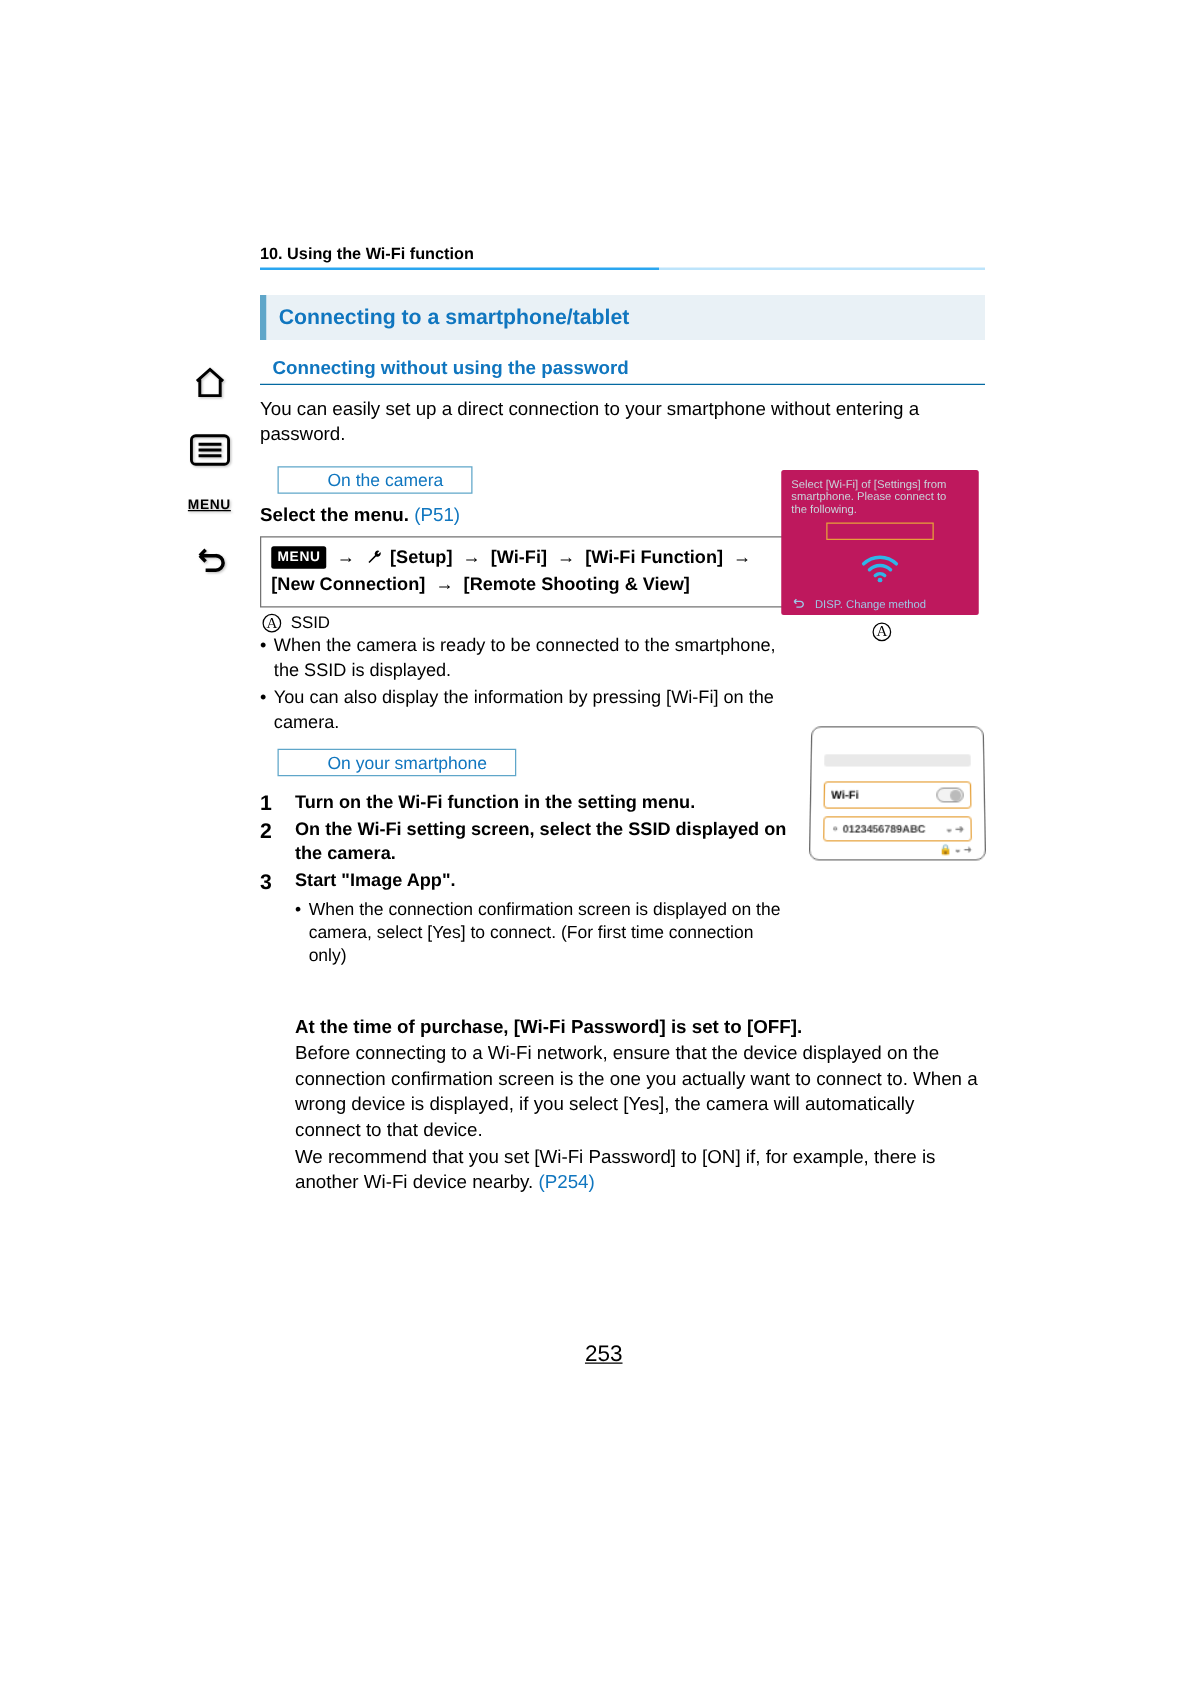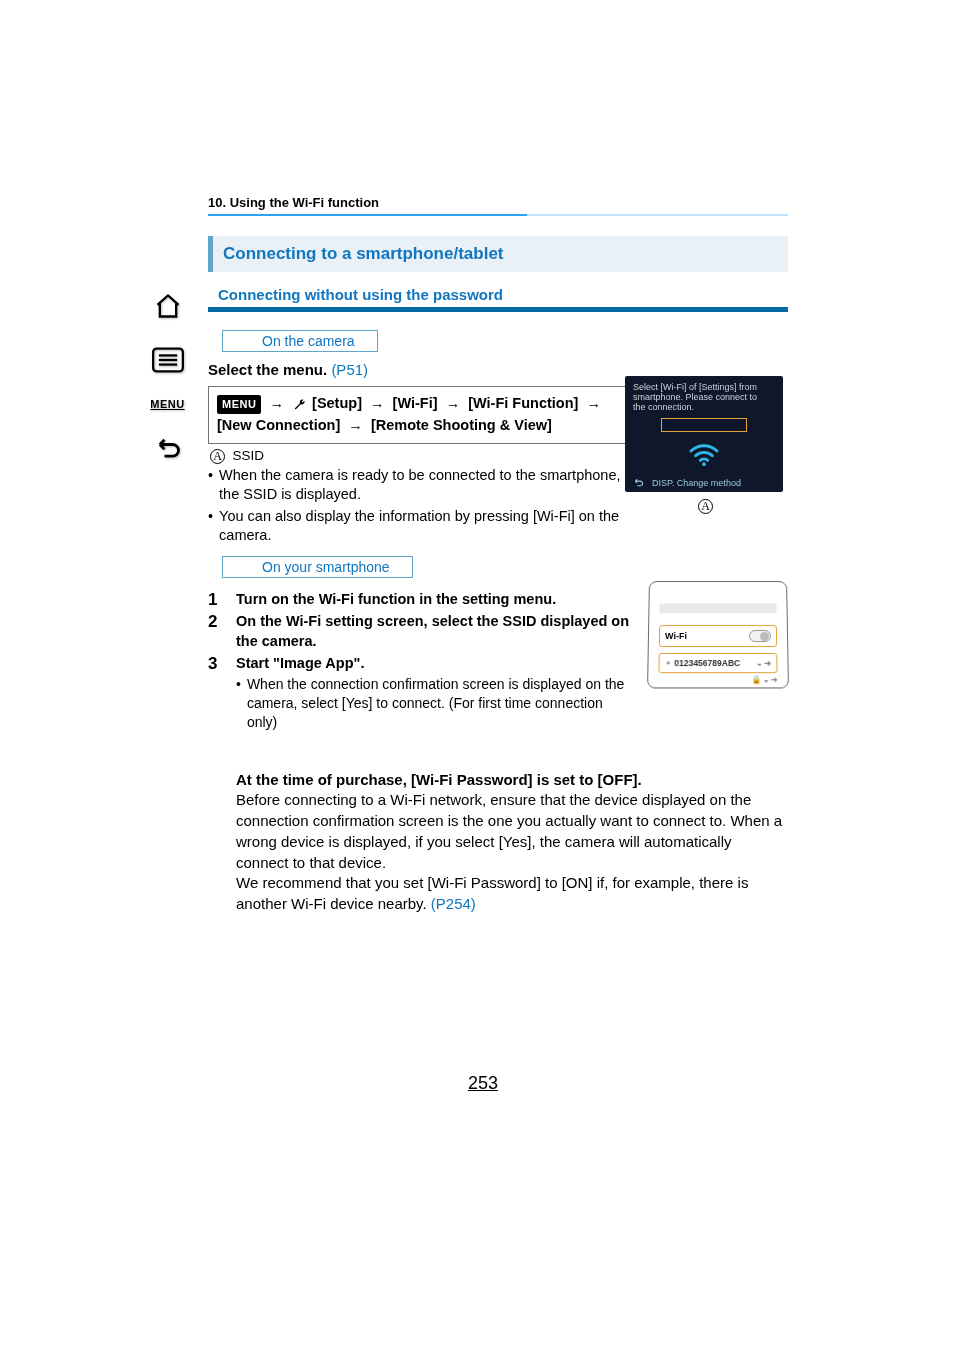--- a/index.html
+++ b/index.html
@@ -60,21 +60,21 @@
     border-left: 5px solid #5fa6c9;
     padding: 8px 10px;
     font-weight: bold;
     font-size: 17px;
     color: #1076bf;
     margin-bottom: 14px;
   }
   .sub-head {
     color: #1076bf;
     font-weight: bold;
-    border-bottom: 5px solid #0369a1;
+    border-bottom: 1px solid #0369a1;
     padding: 0 0 4px 10px;
     margin-bottom: 10px;
     font-size: 15px;
   }
   .para { margin: 0 0 6px 0; line-height: 1.35; }
   .context-label {
     display: inline-block;
     border: 1px solid #5fa6c9;
     color: #1076bf;
     padding: 2px 22px 2px 39px;
@@ -125,21 +125,21 @@
   .num-list { margin:4px 0 0 0; padding:0; }
   .num-list li { display:flex; gap:14px; margin-bottom:2px; }
   .num-list .n { font-weight:bold; font-size:17px; width:14px; flex:0 0 auto; line-height:1.2;}
   .num-list .t { font-size:14.5px; line-height:1.35; }
   .sub-bullet { display:flex; gap:6px; margin:2px 0 0 0; font-size:14px; line-height:1.35;}
   .right-fig {
     position:absolute;
   }
   .fig-camera {
     left: 625px; top: 376px; width:158px; height:116px;
-    background:#0f172a; border-radius:2px; color:#c9d3db;
+    background:#be185d; border-radius:2px; color:#c9d3db;
     font-size:9px; padding:6px 8px 4px 8px;
   }
   .fig-camera .slot {
     border:1.5px solid #e6a13a; height:14px; margin:6px 28px 6px 28px;
   }
   .fig-camera .wifi {
     text-align:center; margin:6px 0 4px 0;
   }
   .fig-camera .bar {
     display:flex; align-items:center; gap:8px; font-size:9px; color:#9ec7e6;
@@ -215,20 +215,21 @@
   </div>
 
   <div class="content">
     <div class="chapter">10. Using the Wi-Fi function</div>
     <div class="chapter-rule"></div>
 
     <div class="section-head">Connecting to a smartphone/tablet</div>
 
     <div class="sub-head">Connecting without using the password</div>
 
+    <p class="para">You can easily set up a direct connection to your smartphone without entering a password.</p>
 
     <div class="context-label">On the camera</div>
 
     <p class="para">
       <span class="bold">Select the menu. </span><span class="link">(P51)</span>
     </p>
 
     <div class="menu-box">
       <span class="menu-chip">MENU</span>
       &nbsp;→&nbsp;
@@ -290,21 +291,21 @@
     <div class="bottom-para">
       <span class="bold">At the time of purchase, [Wi-Fi Password] is set to [OFF].</span><br>
       <span style="white-space:pre-line">Before connecting to a Wi-Fi network, ensure that the device displayed on the connection confirmation screen is the one you actually want to connect to. When a wrong device is displayed, if you select [Yes], the camera will automatically connect to that device.
 We recommend that you set [Wi-Fi Password] to [ON] if, for example, there is another Wi-Fi device nearby. </span><span class="link">(P254)</span>
     </div>
   </div>
 
   <div class="right-fig fig-camera">
     <div>Select [Wi-Fi] of [Settings] from</div>
     <div>smartphone. Please connect to</div>
-    <div>the connection.</div>
+    <div>the following.</div>
     <div class="slot"></div>
     <div class="wifi">
       <svg viewBox="0 0 40 30" width="40" height="28">
         <path d="M6 14 a20 20 0 0 1 28 0" fill="none" stroke="#2fb6e8" stroke-width="3" stroke-linecap="round"></path>
         <path d="M11 19 a13 13 0 0 1 18 0" fill="none" stroke="#2fb6e8" stroke-width="3" stroke-linecap="round"></path>
         <path d="M16 24 a6 6 0 0 1 8 0" fill="none" stroke="#2fb6e8" stroke-width="3" stroke-linecap="round"></path>
         <circle cx="20" cy="28" r="2" fill="#2fb6e8"></circle>
       </svg>
     </div>
     <div class="bar">

